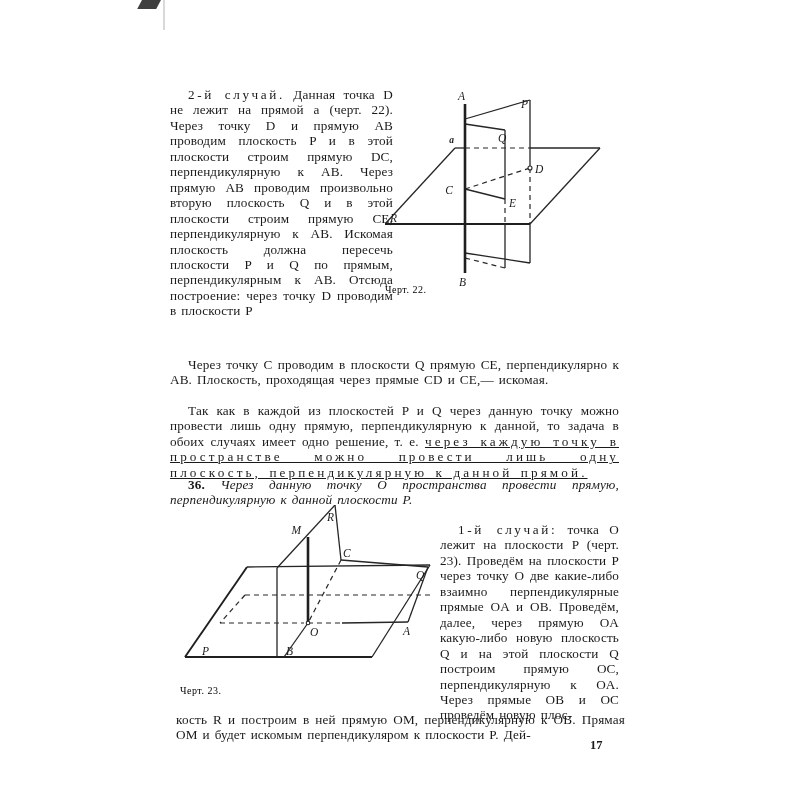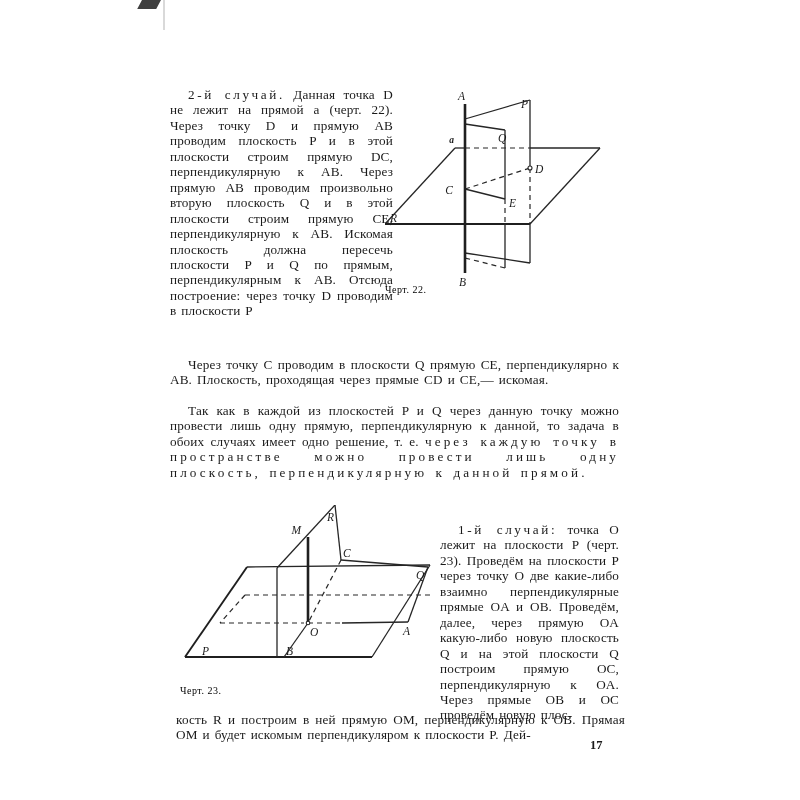--- a/index.html
+++ b/index.html
@@ -2,21 +2,21 @@
 <html><head>
 <meta charset="utf-8">
 <style>
   html,body{margin:0;padding:0;background:#ffffff;}
   .page{position:relative;width:800px;height:800px;background:#ffffff;overflow:hidden;
         font-family:"Liberation Serif", serif;color:#1a1a1a;}
   .txt{position:absolute;text-align:justify;font-size:13.2px;line-height:15.45px;
        letter-spacing:0.15px;word-spacing:1.5px;}
   .indent{text-indent:18px;}
   .case-label{letter-spacing:2.6px;}
-  .spaced{letter-spacing:3.1px;word-spacing:2px;}
+  .spaced{letter-spacing:3.1px;word-spacing:2px;text-decoration:underline;}
   .prob-num{font-weight:bold;font-style:normal;}
   .prob-body{font-style:italic;}
   .fig{position:absolute;}
   .fig svg{display:block;}
   .fig text{font-style:italic;font-family:"Liberation Serif",serif;font-size:11.5px;fill:#1c1c1c;}
   .fig text.small{font-size:9.5px;font-weight:bold;}
   .caption{text-align:left;font-size:10px;letter-spacing:0.5px;color:#000000;}
   .page-number{position:absolute;left:590px;top:738px;font-size:12.5px;font-weight:bold;}
   .corner-mark{position:absolute;left:142px;top:0;width:19px;height:9px;background:#3f3f3f;
                transform:skewX(-28deg);transform-origin:top left;}
@@ -80,20 +80,23 @@
     <div class="caption" style="width:215px;margin-top:-4px;">Черт. 22.</div>
   </div>
 
 
   <p class="txt indent" style="left:170px;top:357px;width:449px;margin:0;">Через точку C проводим в плоскости Q прямую CE, перпендикулярно к AB. Плоскость, проходящая через прямые CD и CE,— искомая.</p>
 
   <div class="txt indent" style="left:170px;top:403px;width:449px;">
     <span>Так как в каждой из плоскостей P и Q через данную точку можно провести лишь одну прямую, перпендикулярную к данной, то задача в обоих случаях имеет одно решение, т. е. </span><span class="spaced">через каждую точку в пространстве можно провести лишь одну плоскость, перпендикулярную к данной прямой.</span>
   </div>
 
+  <div class="txt indent" style="left:170px;top:477px;width:449px;">
+    <span class="prob-num">36.</span><span class="prob-body"> Через данную точку O пространства провести прямую, перпендикулярную к данной плоскости P.</span>
+  </div>
 
   <div class="fig" style="left:180px;top:505px;width:270px;">
     <svg width="270" height="160" viewBox="0 0 270 160">
 
       <line class="stroke" x1="67" y1="62" x2="250" y2="60"></line>
       <line class="stroke" x1="250" y1="60" x2="192" y2="152"></line>
       <line class="stroke-heavy" x1="192" y1="152" x2="5" y2="152"></line>
       <line class="stroke-heavy" x1="5" y1="152" x2="67" y2="62"></line>
 
       <line class="stroke-dash" x1="65" y1="90" x2="250" y2="90"></line>

